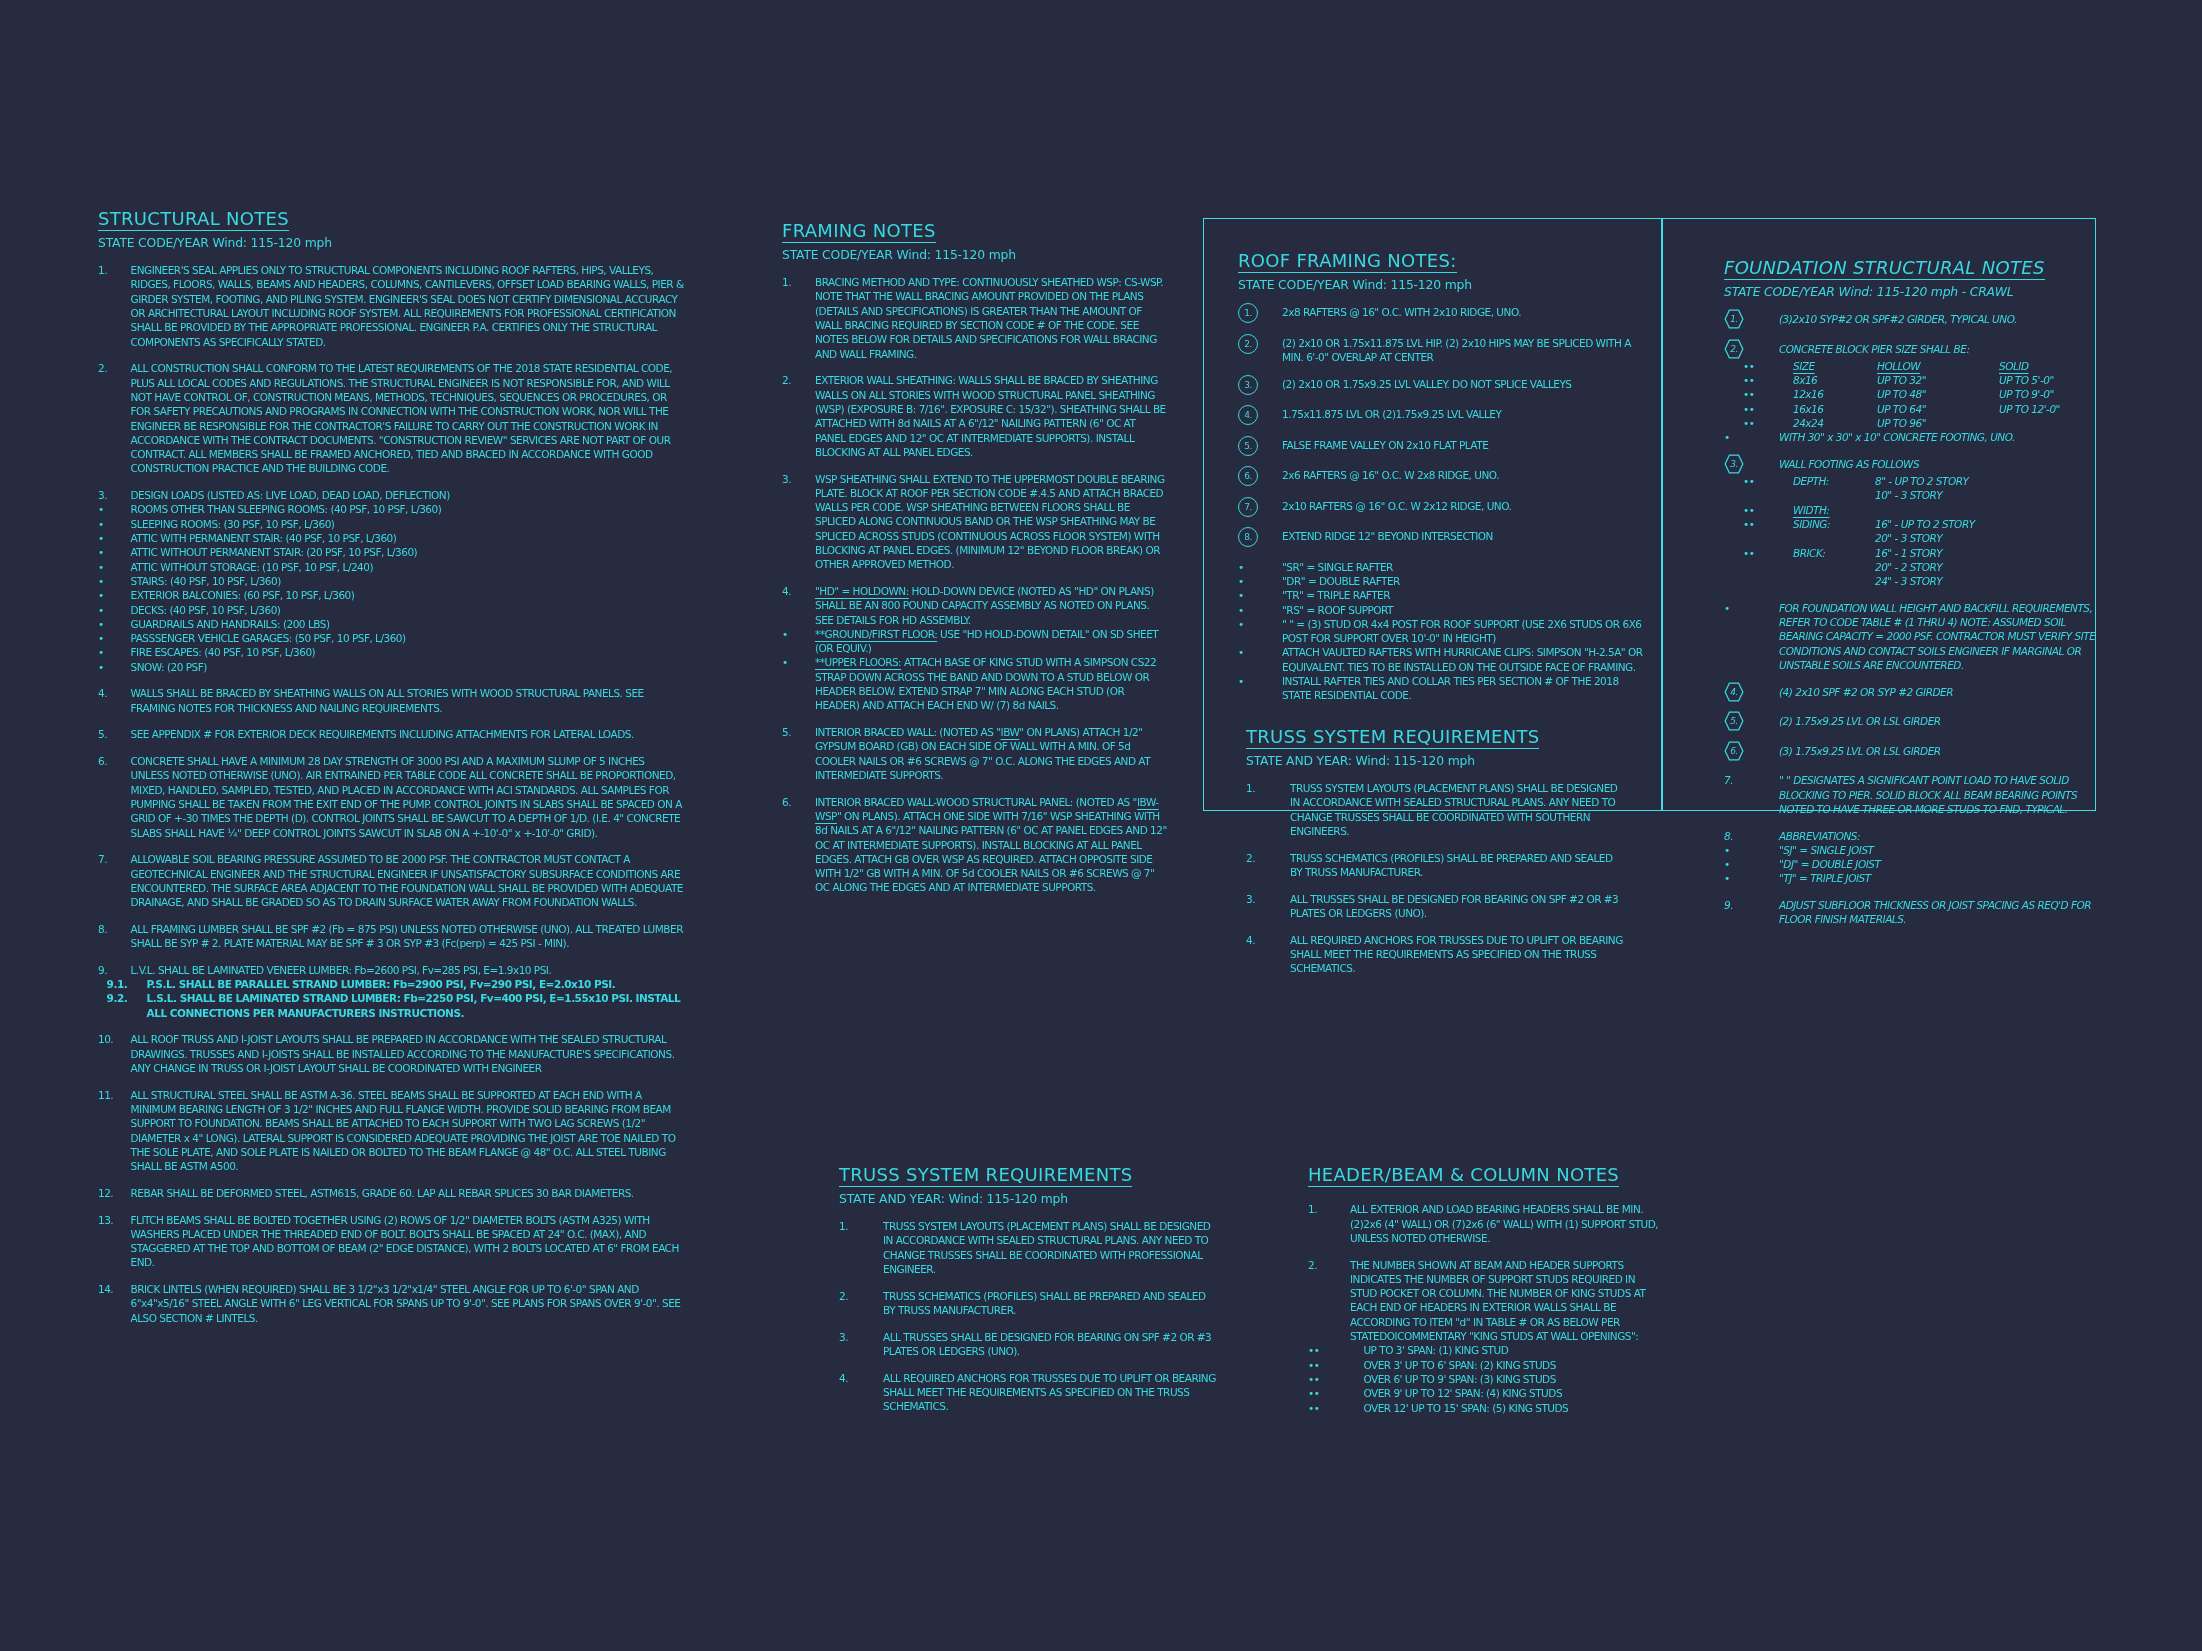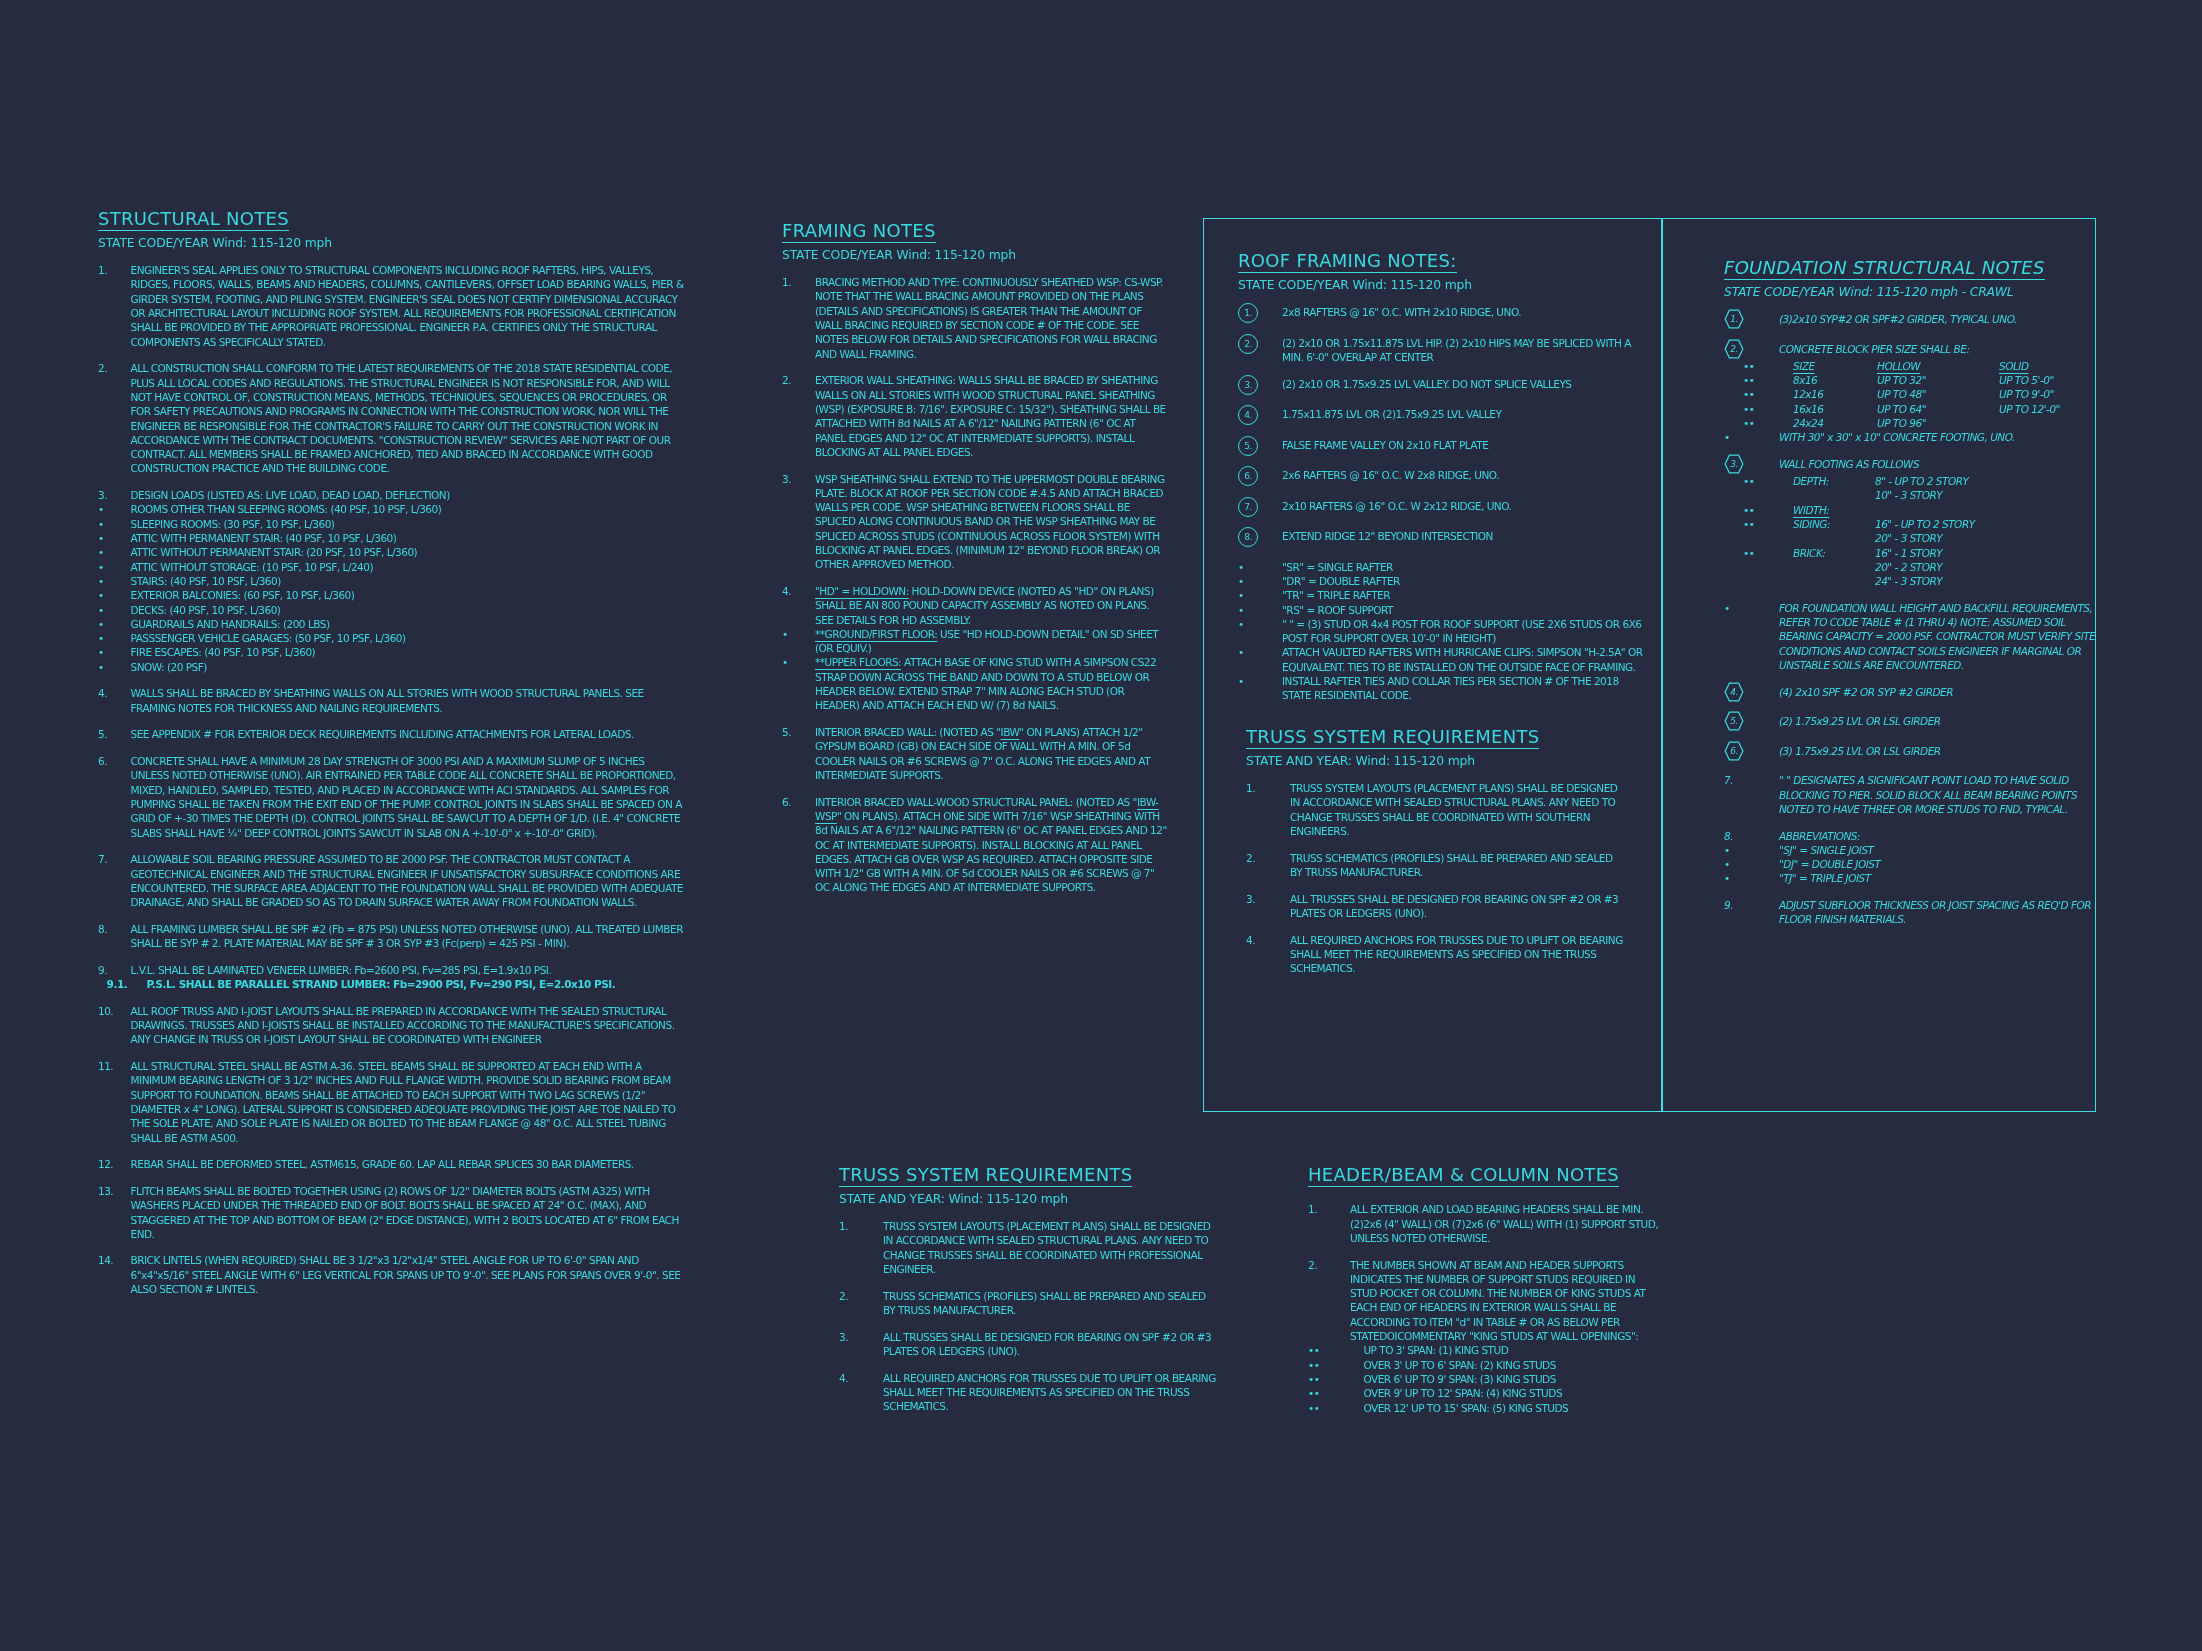--- a/index.html
+++ b/index.html
@@ -38,21 +38,21 @@
   .k-row .tx { display:grid; grid-template-columns:84px 122px auto; }
   .k-kv .tx { display:flex; }
   .k-kv .key { display:inline-block; width:82px; flex:none; }
   .k-kv .vals { display:flex; flex-direction:column; }
   .k-bb .tx { padding-left:13.4px; }
   
   .s-structural { left:98px; top:208px; width:587px; --mk:32.5px; }
   .s-framing    { left:782px; top:220px; width:386px; --mk:33px; }
   .s-trussmid   { left:839px; top:1164px; width:377px; --mk:44px; }
   .s-headerbeam { left:1269px; top:1164px; width:356px;margin-left:39px; --mk:42px; }
-  .s-box { left:1203px; top:218px; width:893px; height:894px;
+  .s-box { left:1203px; top:218px; width:893px; height:593px;
            border:1.9px solid #3fdde6; box-sizing:border-box; }
   .s-box .vline { position:absolute; left:457px; top:0; bottom:0; width:1.9px; background:#3fdde6; }
   .s-roof       { left:34px;  top:31px;  width:405px; --mk:44px; }
   .s-trussbox   { left:42px;  top:507px; width:380px; --mk:44px; }
   .s-foundation { left:520px; top:38px;  width:377px;font-style:italic; --mk:55px; }
 </style>
 </head>
 <body style="background: rgb(38, 43, 64); color: rgb(56, 217, 225);">
 
 <div class="sec s-structural">
@@ -139,20 +139,24 @@
         <span class="mk">8.</span>
         <div class="tx">ALL FRAMING LUMBER SHALL BE SPF #2 (Fb = 875 PSI) UNLESS NOTED OTHERWISE (UNO). ALL TREATED LUMBER SHALL BE SYP # 2. PLATE MATERIAL MAY BE SPF # 3 OR SYP #3 (Fc(perp) = 425 PSI - MIN).</div>
       </div>
       <div class="it k-n gap">
         <span class="mk">9.</span>
         <div class="tx">L.V.L.  SHALL BE LAMINATED VENEER LUMBER: Fb=2600 PSI, Fv=285 PSI, E=1.9x10  PSI.</div>
       </div>
       <div class="it k-sub">
         <span class="mk">9.1.</span>
         <div class="tx">P.S.L.  SHALL BE PARALLEL STRAND LUMBER: Fb=2900 PSI, Fv=290 PSI, E=2.0x10  PSI.</div>
+      </div>
+      <div class="it k-sub">
+        <span class="mk">9.2.</span>
+        <div class="tx">L.S.L.  SHALL BE LAMINATED STRAND LUMBER: Fb=2250 PSI, Fv=400 PSI, E=1.55x10  PSI. INSTALL ALL CONNECTIONS PER MANUFACTURERS INSTRUCTIONS.</div>
       </div>
       <div class="it k-n gap">
         <span class="mk">10.</span>
         <div class="tx">ALL ROOF TRUSS AND I-JOIST LAYOUTS SHALL BE PREPARED IN ACCORDANCE WITH THE SEALED STRUCTURAL DRAWINGS. TRUSSES AND I-JOISTS SHALL BE INSTALLED ACCORDING TO THE MANUFACTURE'S SPECIFICATIONS. ANY CHANGE IN TRUSS OR I-JOIST LAYOUT SHALL BE COORDINATED WITH ENGINEER</div>
       </div>
       <div class="it k-n gap">
         <span class="mk">11.</span>
         <div class="tx">ALL STRUCTURAL STEEL SHALL BE ASTM A-36. STEEL BEAMS SHALL BE SUPPORTED AT EACH END WITH A MINIMUM BEARING LENGTH OF 3 1/2" INCHES AND FULL FLANGE WIDTH. PROVIDE SOLID BEARING FROM BEAM SUPPORT TO FOUNDATION.  BEAMS SHALL BE ATTACHED TO EACH SUPPORT WITH TWO LAG SCREWS (1/2" DIAMETER x 4" LONG). LATERAL SUPPORT IS CONSIDERED ADEQUATE PROVIDING THE JOIST ARE TOE NAILED TO THE SOLE PLATE, AND SOLE PLATE IS NAILED OR BOLTED TO THE BEAM FLANGE @ 48" O.C. ALL STEEL TUBING SHALL BE ASTM A500.</div>
       </div>
       <div class="it k-n gap">

